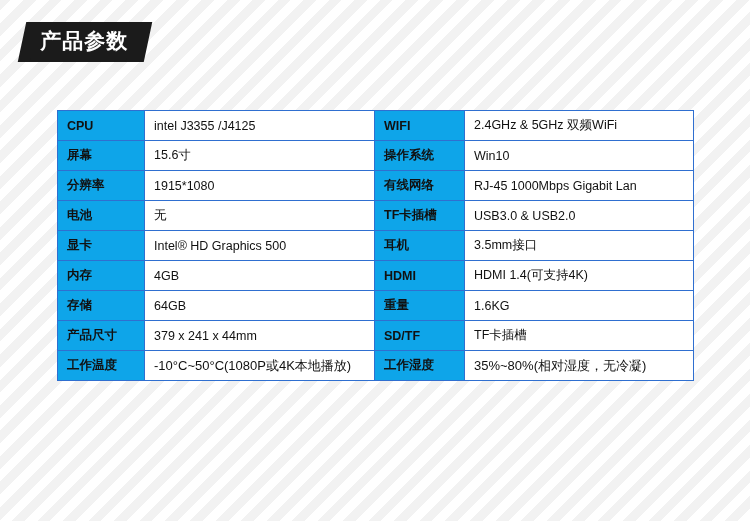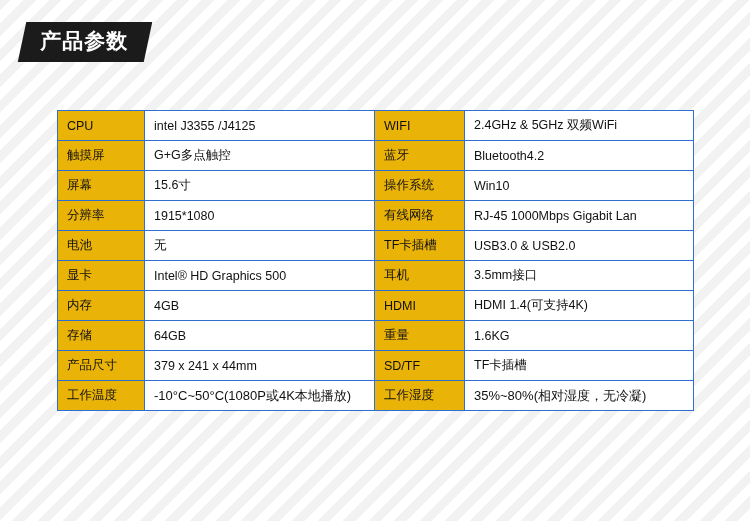--- a/index.html
+++ b/index.html
@@ -70,23 +70,23 @@
     border: 1px solid #2f6fd0;
     height: 29px;
     padding: 0 9px;
     font-size: 12.5px;
     color: #111111;
     vertical-align: middle;
     white-space: nowrap;
     overflow: hidden;
   }
   td.key {
-    background: #eab308;
+    background: #0ea5e9;
     color: #ffffff;
-    font-weight: normal;
+    font-weight: bold;
     font-size: 12.5px;
   }
   
   col.c1 { width: 87px; }
   col.c2 { width: 230px; }
   col.c3 { width: 90px; }
   col.c4 { width: 229px; }
   td.val {
     background: #ffffff;
   }
@@ -111,26 +111,20 @@
           <col class="c2">
           <col class="c3">
           <col class="c4">
       </colgroup>
       <tbody>
         <tr>
           <td class="key">CPU</td>
           <td class="val">intel J3355 /J4125</td>
           <td class="key">WIFI</td>
           <td class="val">2.4GHz &amp; 5GHz 双频WiFi</td>
-        </tr>
-        <tr>
-          <td class="key">触摸屏</td>
-          <td class="val">G+G多点触控</td>
-          <td class="key">蓝牙</td>
-          <td class="val">Bluetooth4.2</td>
         </tr>
         <tr>
           <td class="key">屏幕</td>
           <td class="val">15.6寸</td>
           <td class="key">操作系统</td>
           <td class="val">Win10</td>
         </tr>
         <tr>
           <td class="key">分辨率</td>
           <td class="val">1915*1080</td>

